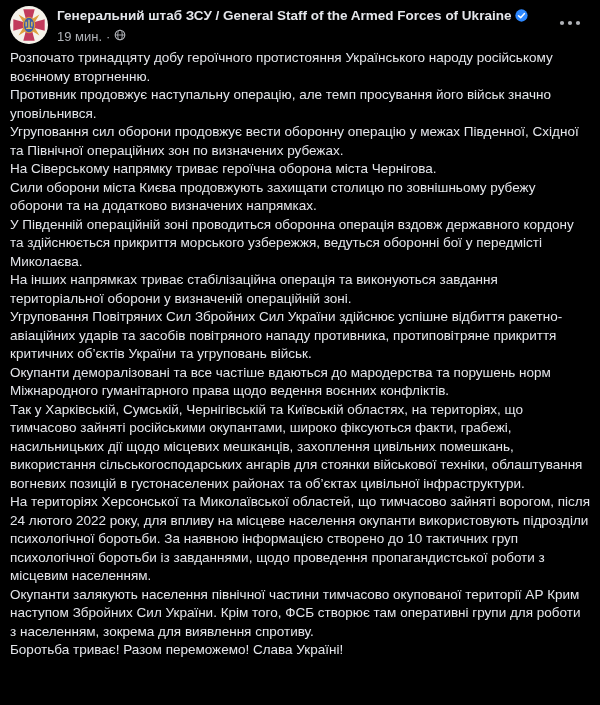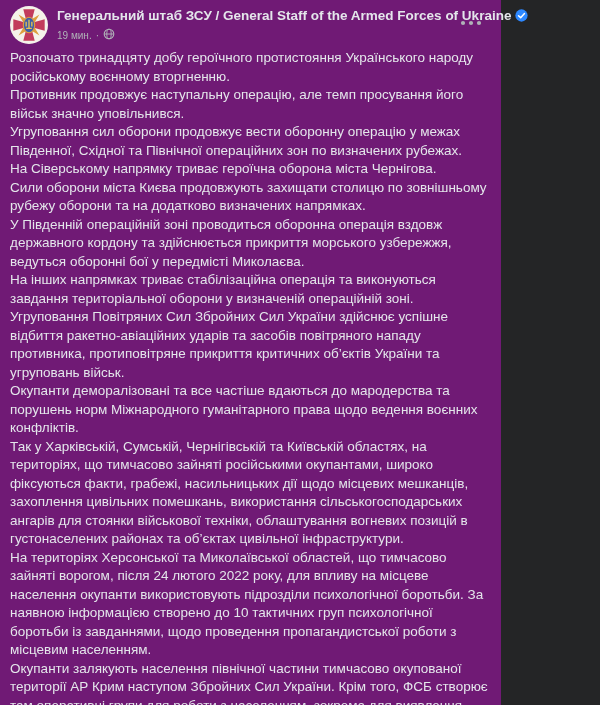--- a/index.html
+++ b/index.html
@@ -7,23 +7,23 @@
     padding: 0;
   }
   body {
     width: 600px;
     height: 705px;
     background: #242526;
     overflow: hidden;
     font-family: "Liberation Sans", "DejaVu Sans", sans-serif;
   }
   .post {
-    width: 501px;
+    width: 600px;
     height: 705px;
-    background: #701a75;
+    background: #000000;
     position: relative;
   }
   
   .post-header {
     display: flex;
     align-items: flex-start;
     padding: 6px 10px 0 10px;
     position: relative;
   }
   .avatar {
@@ -49,23 +49,23 @@
     white-space: nowrap;
     cursor: pointer;
   }
   .verified {
     display: inline-block;
     vertical-align: -2px;
     margin-left: 4px;
   }
   .meta-row {
     display: flex;
-    align-items: flex-start;
+    align-items: center;
     gap: 4px;
-    font-size: 10px;
+    font-size: 13px;
     color: #b0b3b8;
     line-height: 17px;
     cursor: pointer;
   }
   .globe { display: inline-block; margin-top: 1px; }
   .menu-button {
     position: absolute;
     right: 16px;
     top: 10px;
     width: 28px;

